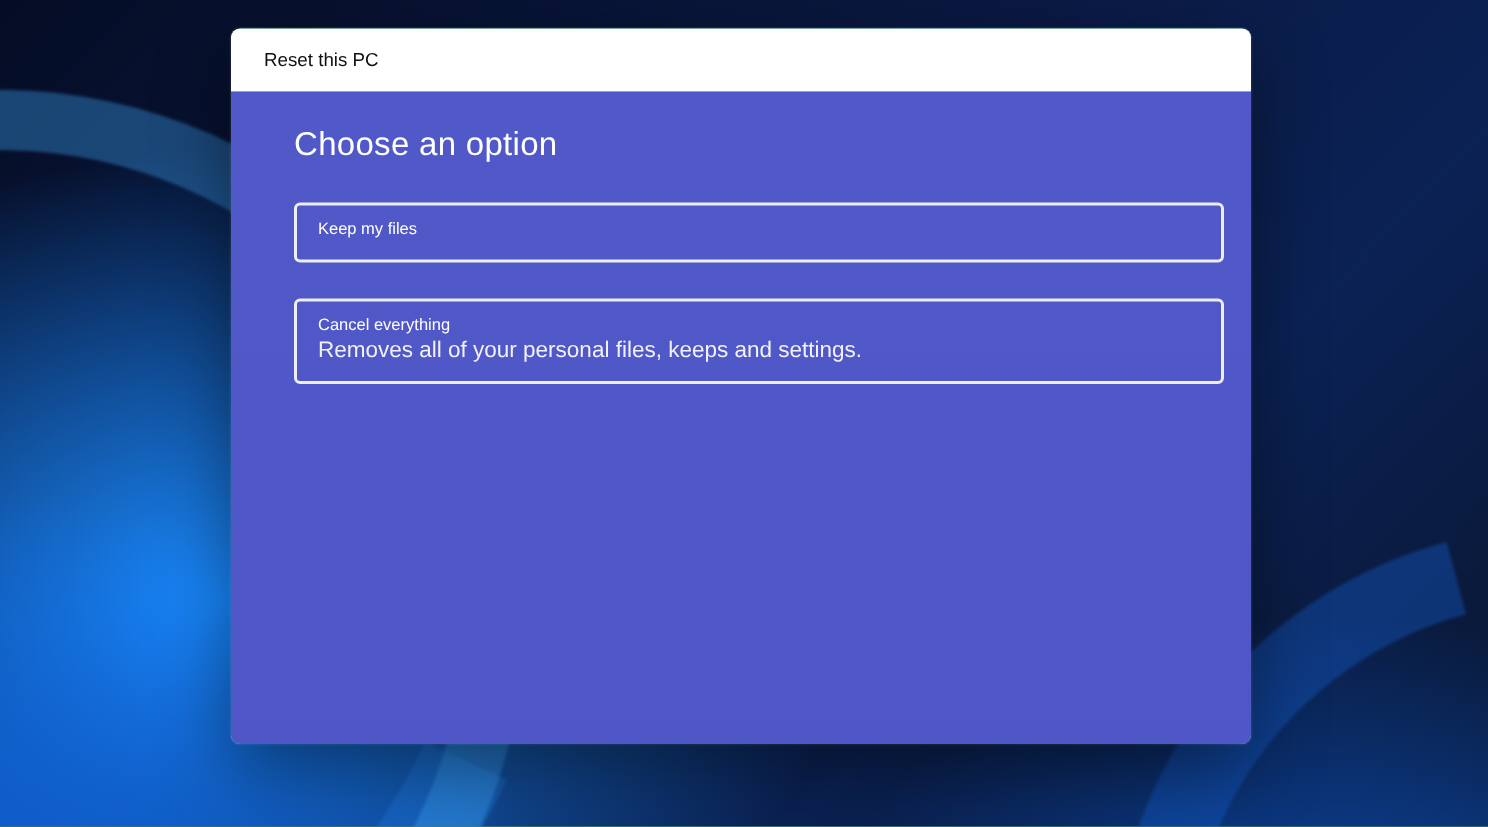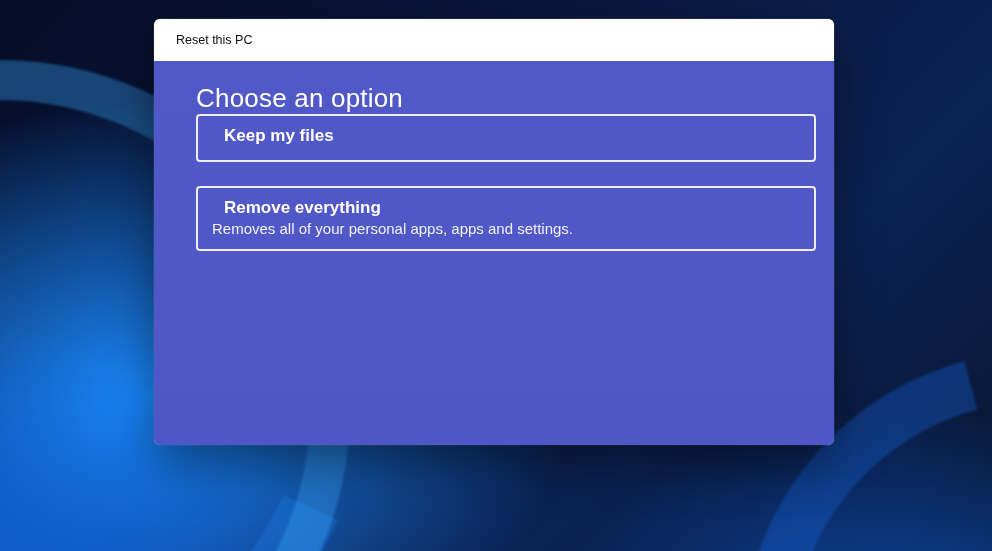--- a/index.html
+++ b/index.html
@@ -60,21 +60,21 @@
       border: 50px solid rgba(20,100,220,0.35);
       border-top-color: transparent;
       transform: rotate(30deg);
     }
 
     .dialog {
       position: absolute;
       left: 154px;
       top: 19px;
       width: 680px;
-      height: 426px;
+      height: 477px;
       border-radius: 6px;
       overflow: hidden;
       box-shadow: 0 18px 50px rgba(0,0,0,0.45), 0 0 0 1px rgba(255,255,255,0.08);
       background: #86efac;
     }
     .titlebar {
       height: 42px;
       background: #ffffff;
       display: flex;
       align-items: center;
@@ -83,38 +83,38 @@
       color: #111;
     }
     .content {
       position: relative;
       height: calc(100% - 42px);
       background: linear-gradient(180deg, #5158c7 0%, #4f56c5 100%);
       padding: 22px 42px 18px 42px;
       color: #fff;
     }
     .heading {
-      font-size: 26px;
+      font-size: 22px;
       font-weight: 350;
       letter-spacing: 0.2px;
+      margin-bottom: 26px;
     }
     .option {
       border: 2px solid rgba(255,255,255,0.9);
       border-radius: 4px;
       padding: 10px 14px 12px 14px;
       margin-bottom: 24px;
       cursor: pointer;
       width: 620px;
     }
     .option:last-of-type { margin-bottom: 0; }
     .opt-title {
-      font-size: 17px;
-      font-weight: 700;
+      font-size: 11px;
+      font-weight: 400;
       margin-bottom: 2px;
-      margin-left: 12px;
     }
     .opt-desc {
       font-size: 15px;
       font-weight: 400;
       color: rgba(255,255,255,0.92);
     }
     .footer {
       position: absolute;
       left: 42px;
       right: 0;
@@ -164,18 +164,18 @@
     <span>Reset this PC</span>
   </div>
   <div class="content">
     <h1 class="heading">Choose an option</h1>
 
     <div class="option">
       <div class="opt-title">Keep my files</div>
     </div>
 
     <div class="option">
-      <div class="opt-title">Remove everything</div>
-      <div class="opt-desc">Removes all of your personal apps, apps and settings.</div>
+      <div class="opt-title">Cancel everything</div>
+      <div class="opt-desc">Removes all of your personal files, keeps and settings.</div>
     </div>
 
   </div>
 </div>
 
 </body></html>

